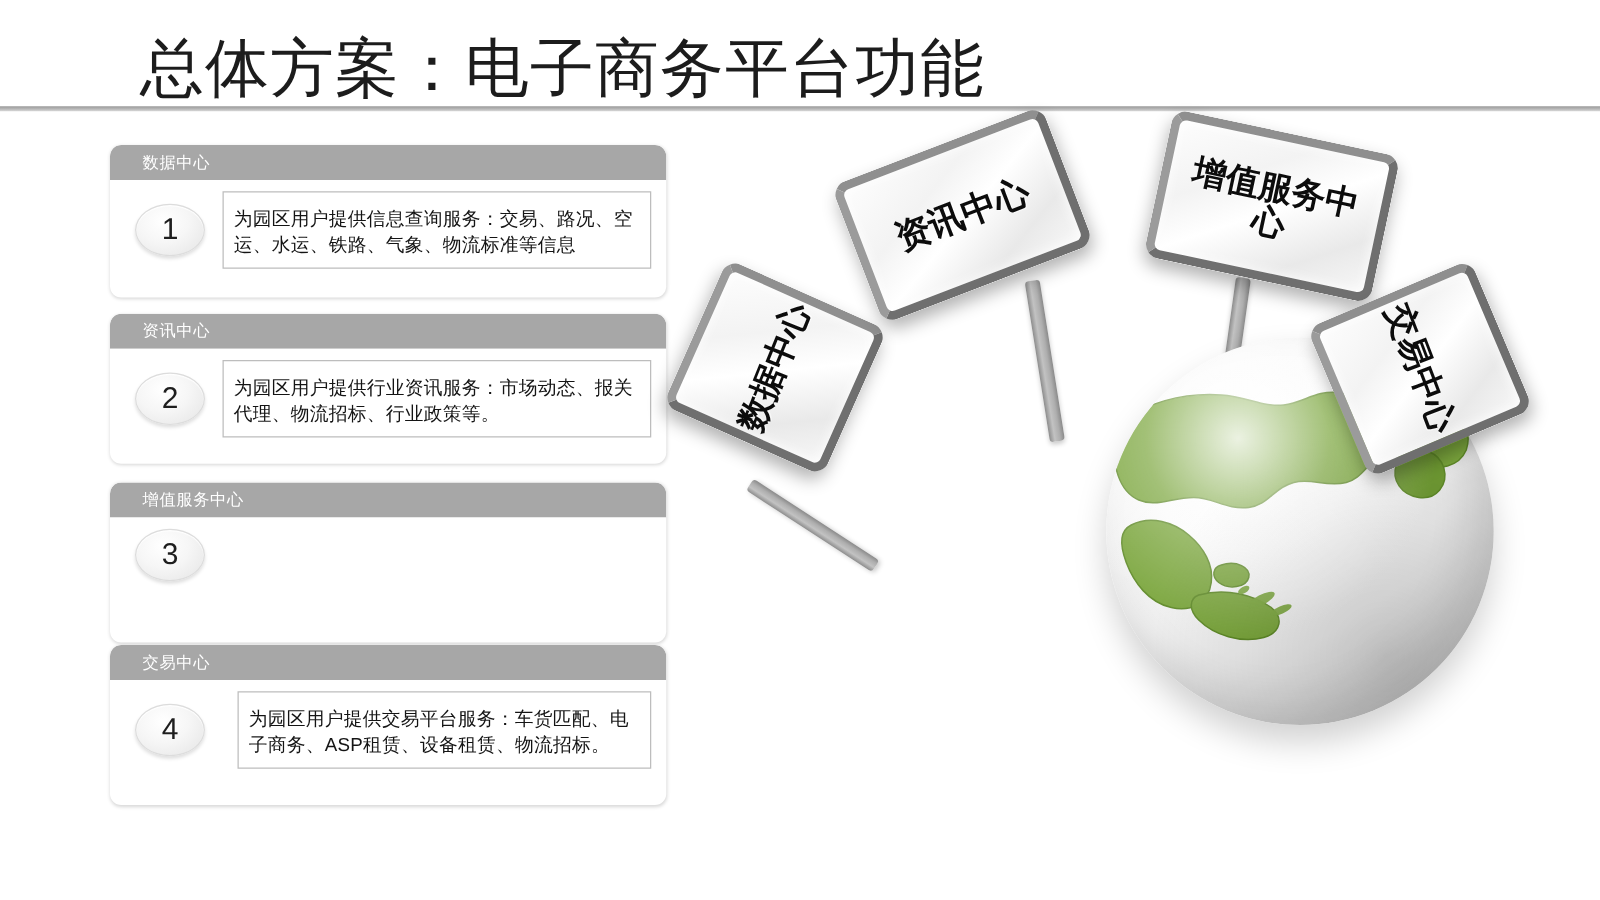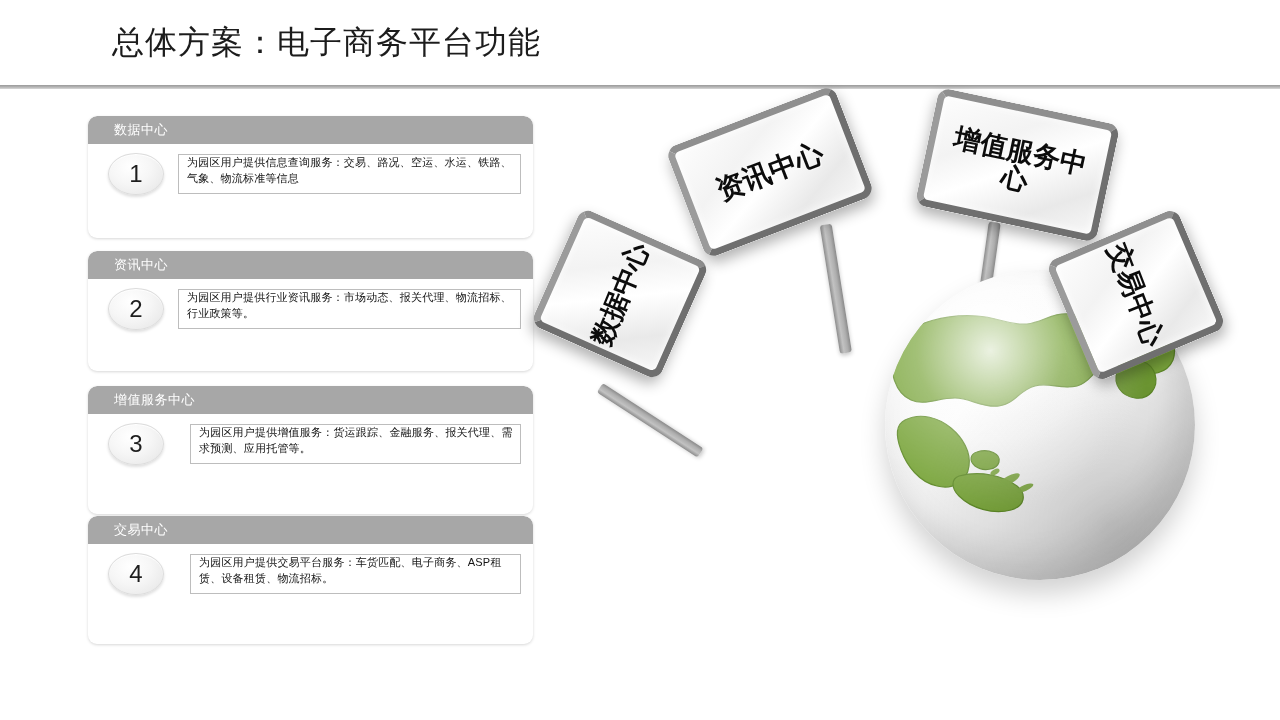--- a/index.html
+++ b/index.html
@@ -12,21 +12,21 @@
   #slide {
     position: relative;
     width: 1280px; height: 720px;
     background: #ffffff;
   }
 
   
   #title {
     position: absolute;
     left: 112px; top: 22px;
-    font-size: 32px;
+    font-size: 51px;
     font-weight: 400;
     color: #1c1c1c;
     letter-spacing: 1px;
     white-space: nowrap;
     line-height: 1.3;
   }
   #title-rule {
     position: absolute;
     left: 0px; top: 85px;
     width: 1280px; height: 4px;
@@ -80,22 +80,22 @@
     justify-content: center;
     font-size: 24px;
     color: #1e1e1e;
     margin-right: 14px;
     margin-left: 10px;
   }
   .desc-box {
     flex: 1 1 auto;
     border: 1px solid #bdbdbd;
     background: #ffffff;
-    padding: 0 7px 6px 8px;
-    font-size: 11px;
+    padding: 11px 7px 6px 8px;
+    font-size: 15px;
     line-height: 1.42;
     color: #141414;
     letter-spacing: 0.2px;
   }
   .card.wide-indent .desc-box { margin-left: 12px; }
 
   
   #card-1 { top: 0px;   height: 122px; }
   #card-2 { top: 135px; height: 120px; }
   #card-3 { top: 270px; height: 128px; }
@@ -203,21 +203,20 @@
         <div class="desc-box">为园区用户提供行业资讯服务：市场动态、报关代理、物流招标、行业政策等。</div>
       </div>
     </div>
 
     <div class="card wide-indent" id="card-3">
       <div class="card-header">
         <span class="card-header-label">增值服务中心</span>
       </div>
       <div class="card-body">
         <div class="num-badge">3</div>
-        <div class="desc-box">为园区用户提供增值服务：货运跟踪、金融服务、报关代理、需求预测、应用托管等。</div>
       </div>
     </div>
 
     <div class="card wide-indent" id="card-4">
       <div class="card-header">
         <span class="card-header-label">交易中心</span>
       </div>
       <div class="card-body">
         <div class="num-badge">4</div>
         <div class="desc-box">为园区用户提供交易平台服务：车货匹配、电子商务、ASP租赁、设备租赁、物流招标。</div>

